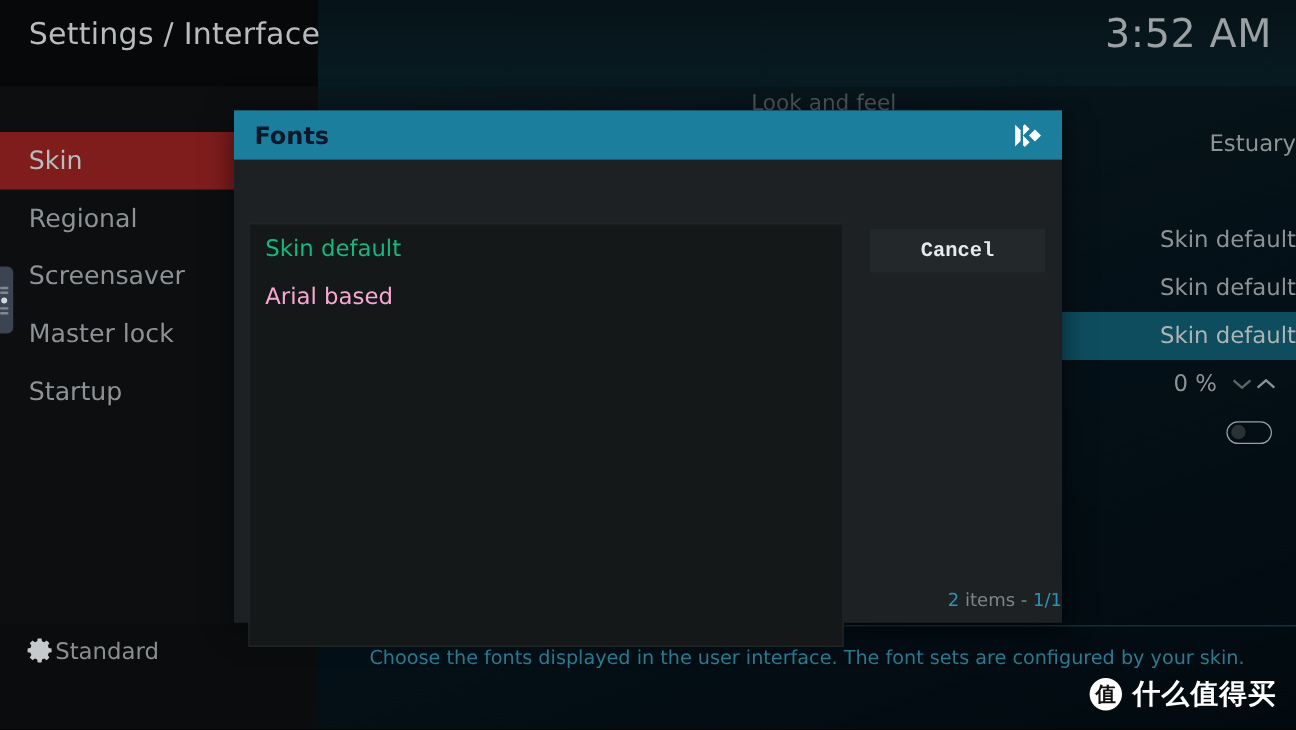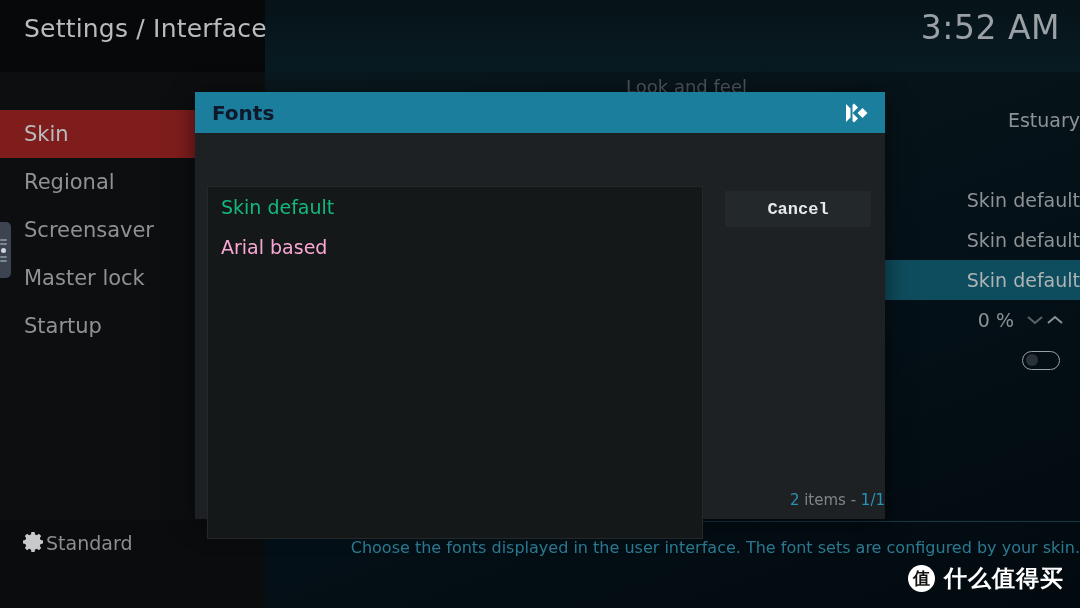--- a/index.html
+++ b/index.html
@@ -184,21 +184,21 @@
     background: #2a3236;
   }
 
   
   .helpbar {
     position: absolute;
     left: 265px; top: 521px; right: 0; height: 52px;
     border-top: 1px solid #143a45;
     display: flex;
     align-items: center;
-    justify-content: flex-end;
+    justify-content: center;
   }
   .help-text {
     font-size: 16px;
     color: #2c7a91;
     white-space: nowrap;
   }
 
   
   .dialog {
     position: absolute;

